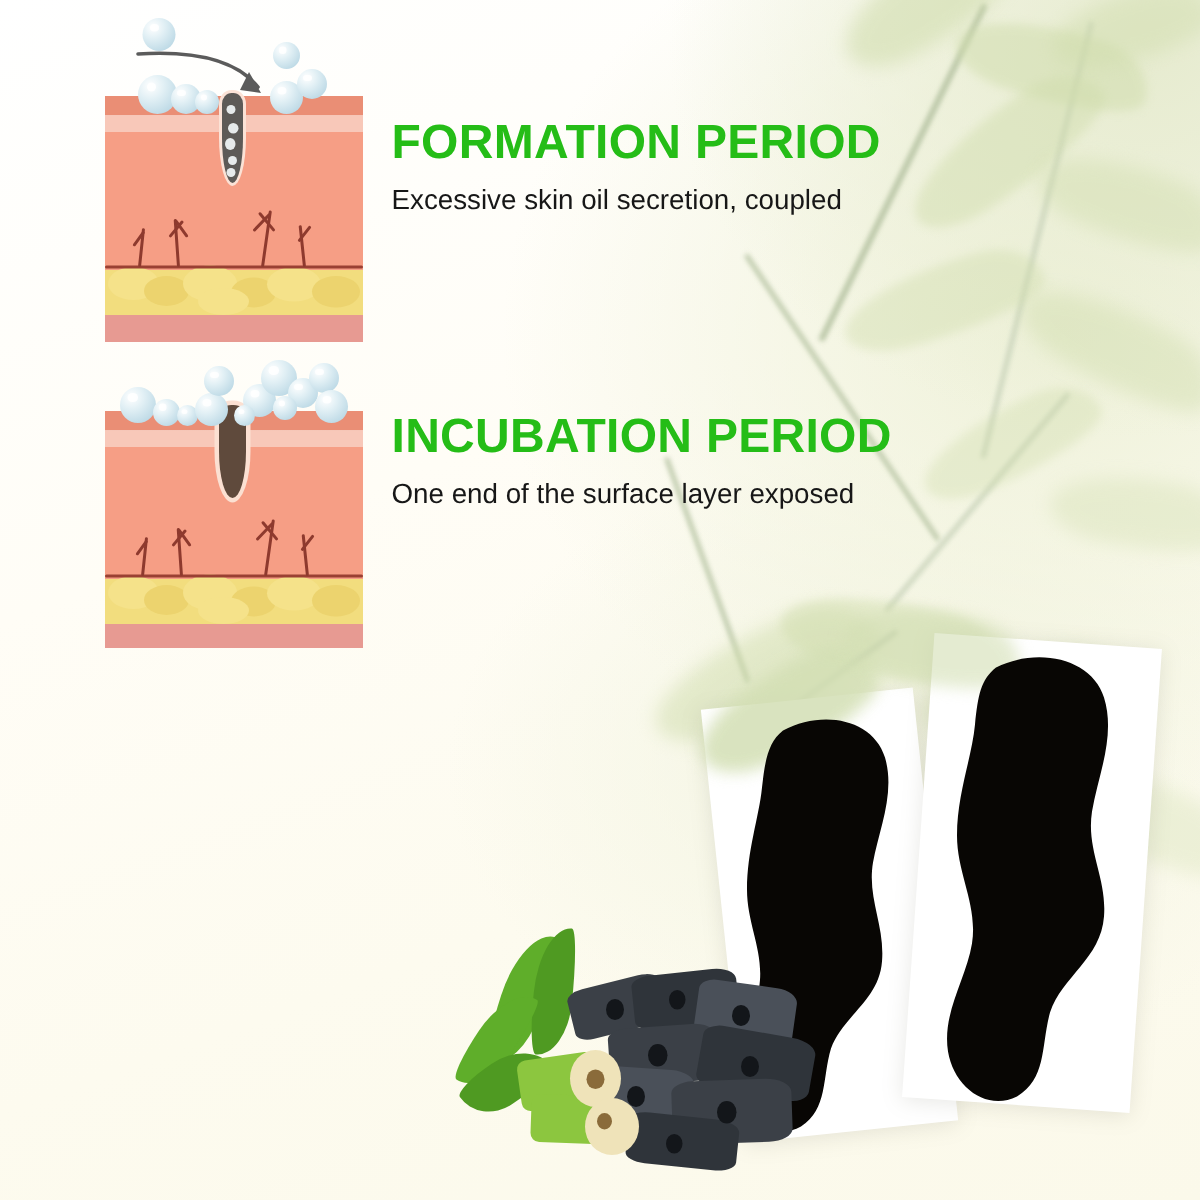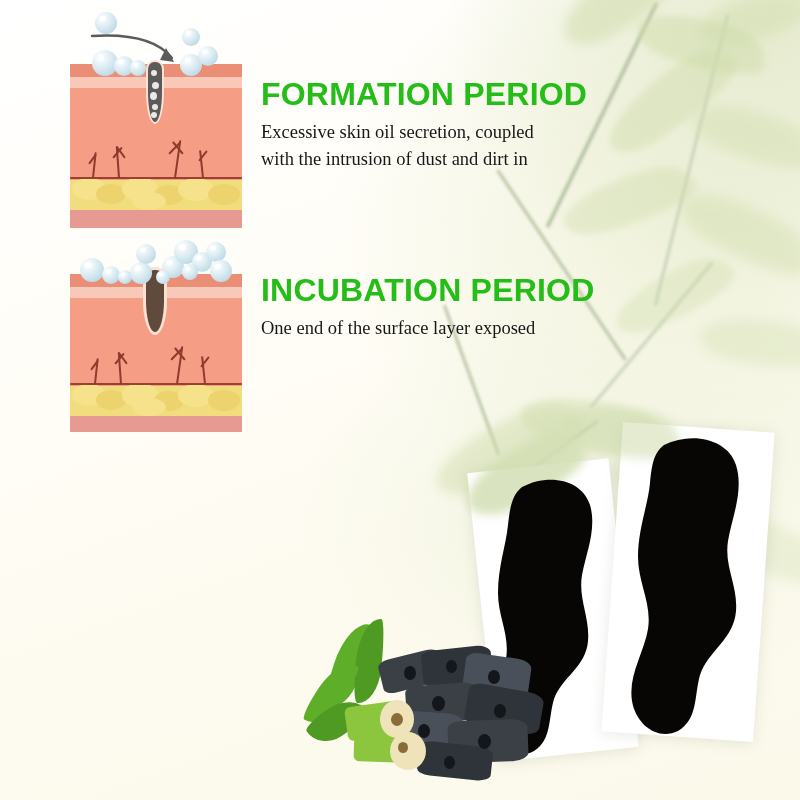--- a/index.html
+++ b/index.html
@@ -67,21 +67,21 @@
 
   
   .tblock{position:absolute;}
   .headline{
     font-size:32px;font-weight:bold;color:#25bd17;letter-spacing:.2px;
     line-height:1.05;white-space:nowrap;
   }
   .para{
     font-size:18.5px;color:#171717;line-height:1.47;margin-top:7px;
   }
-  .para div{white-space:nowrap;font-family:Liberation Serif, serif;}
+  .para div{white-space:nowrap;}
 
   
   .photo{position:absolute;}
   .paper{
     position:absolute;background:#ffffff;
     box-shadow:0 2px 14px rgba(130,130,110,.18);
   }
   .leafshadow-on-paper{
     position:absolute;background:#d3dfb4;filter:blur(5px);opacity:.85;
     border-radius:70% 30% 66% 34% / 58% 62% 38% 42%;
@@ -224,21 +224,20 @@
     <div class="bubble" style="left:112px;top:28px;width:16px;height:16px;"></div>
     <div class="bubble" style="left:136px;top:6px;width:20px;height:20px;"></div>
     <div class="bubble" style="left:140px;top:24px;width:22px;height:22px;"></div>
     <div class="bubble" style="left:86px;top:34px;width:14px;height:14px;"></div>
   </div>
 
   <div class="tblock" style="left:261px;top:78px;width:420px;">
     <div class="headline">FORMATION PERIOD</div>
     <div class="para">
       <div>Excessive skin oil secretion, coupled</div>
-      <div>with the intrusion of dust and dirt in</div>
     </div>
   </div>
 
   <div class="tblock" style="left:261px;top:274px;width:440px;">
     <div class="headline">INCUBATION PERIOD</div>
     <div class="para">
       <div>One end of the surface layer exposed</div>
     </div>
   </div>
 

